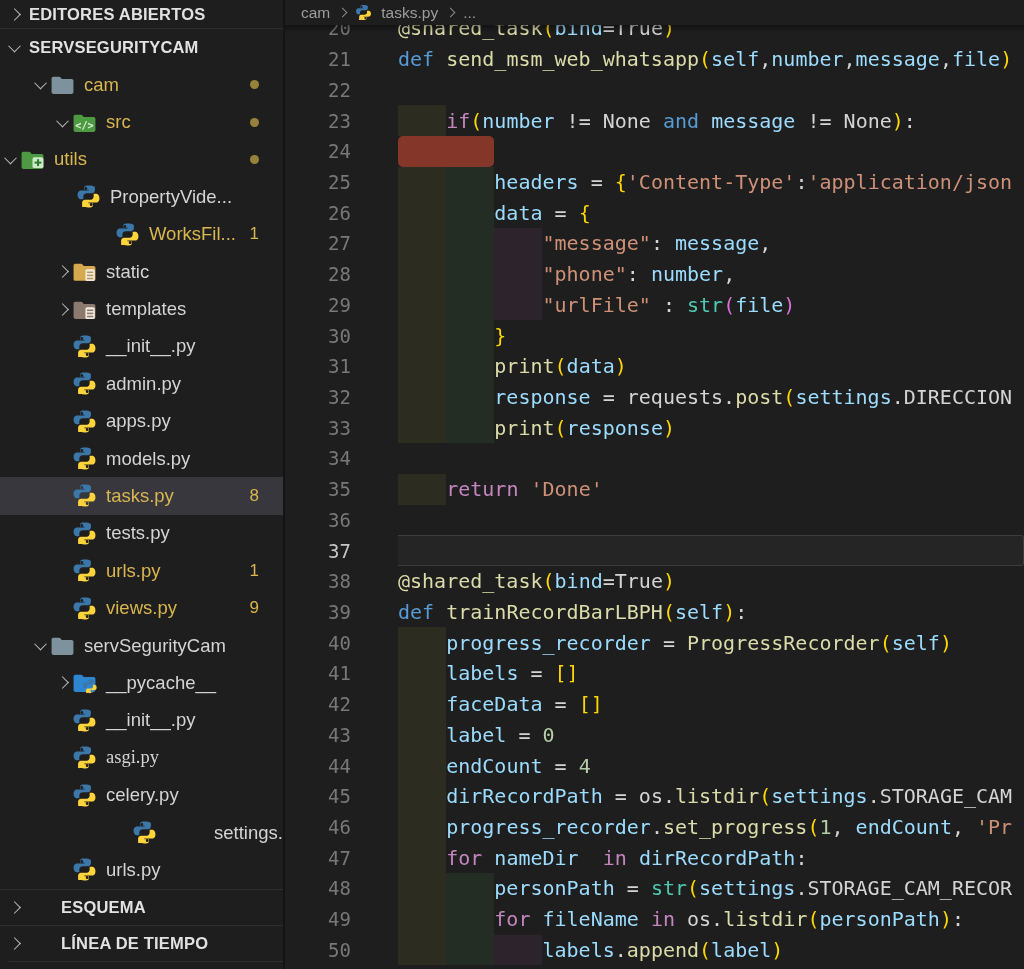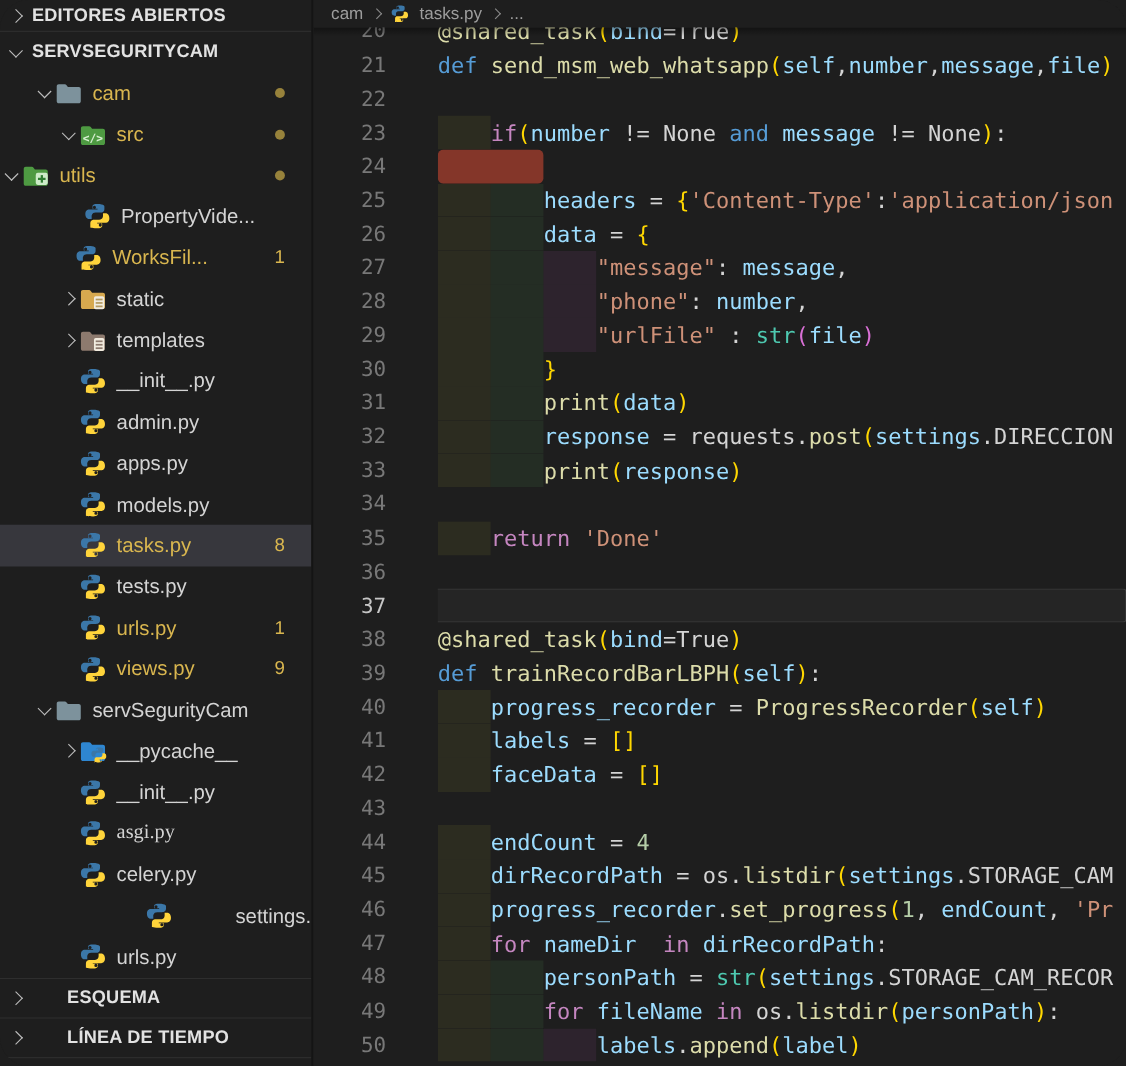--- a/index.html
+++ b/index.html
@@ -122,21 +122,21 @@
         <div class="trow" style="padding-left: 56px;">
           <span class="twistie"></span>
           <span class="ficon">
             <svg viewBox="0 0 16 16" width="100%" height="100%">
               <path fill="#3B77A8" d="M7.9 1C5 1 5.2 2.3 5.2 2.3v1.4h2.9v.4H3.6S1 3.8 1 6.8s2.3 2.9 2.3 2.9h1.4V8.2s-.1-2.3 2.3-2.3h2.9s2.2.1 2.2-2.1V2.4S12.5 1 7.9 1ZM6.3 1.9a.9.9 0 1 1 0 1.8.9.9 0 0 1 0-1.8Z"></path>
               <path fill="#FFD43B" d="M8.1 15c2.9 0 2.7-1.3 2.7-1.3v-1.4H7.9v-.4h4.5s2.6.3 2.6-2.7-2.3-2.9-2.3-2.9h-1.4v1.5s.1 2.3-2.3 2.3H6.1s-2.2-.1-2.2 2.1v2.4S3.5 15 8.1 15Zm1.6-.9a.9.9 0 1 1 0-1.8.9.9 0 0 1 0 1.8Z"></path>
             </svg>
           </span>
           <span class="tlabel">PropertyVide...</span>
         </div>
-        <div class="trow" style="padding-left: 48px;">
+        <div class="trow" style="padding-left: 48px; justify-content: center;">
           <span class="twistie"></span>
           <span class="ficon">
             <svg viewBox="0 0 16 16" width="100%" height="100%">
               <path fill="#3B77A8" d="M7.9 1C5 1 5.2 2.3 5.2 2.3v1.4h2.9v.4H3.6S1 3.8 1 6.8s2.3 2.9 2.3 2.9h1.4V8.2s-.1-2.3 2.3-2.3h2.9s2.2.1 2.2-2.1V2.4S12.5 1 7.9 1ZM6.3 1.9a.9.9 0 1 1 0 1.8.9.9 0 0 1 0-1.8Z"></path>
               <path fill="#FFD43B" d="M8.1 15c2.9 0 2.7-1.3 2.7-1.3v-1.4H7.9v-.4h4.5s2.6.3 2.6-2.7-2.3-2.9-2.3-2.9h-1.4v1.5s.1 2.3-2.3 2.3H6.1s-2.2-.1-2.2 2.1v2.4S3.5 15 8.1 15Zm1.6-.9a.9.9 0 1 1 0-1.8.9.9 0 0 1 0 1.8Z"></path>
             </svg>
           </span>
           <span class="tlabel gold">WorksFil...</span>
           <span class="badge">
             <span class="num">1</span>
@@ -512,20 +512,24 @@
         </div>
         <div class="cline">
           <span class="ln">42</span>
           <span class="carea">
             <span class="band l0"></span>
             <span class="toks"><span class="tk-pl">    </span><span class="tk-var">faceData</span><span class="tk-pl"> = </span><span class="tk-p1">[]</span></span>
           </span>
         </div>
         <div class="cline">
           <span class="ln">43</span>
+          <span class="carea">
+            <span class="band l0"></span>
+            <span class="toks"><span class="tk-pl">    </span><span class="tk-var">label</span><span class="tk-pl"> = </span><span class="tk-num">0</span></span>
+          </span>
         </div>
         <div class="cline">
           <span class="ln">44</span>
           <span class="carea">
             <span class="band l0"></span>
             <span class="toks"><span class="tk-pl">    </span><span class="tk-var">endCount</span><span class="tk-pl"> = </span><span class="tk-num">4</span></span>
           </span>
         </div>
         <div class="cline">
           <span class="ln">45</span>

